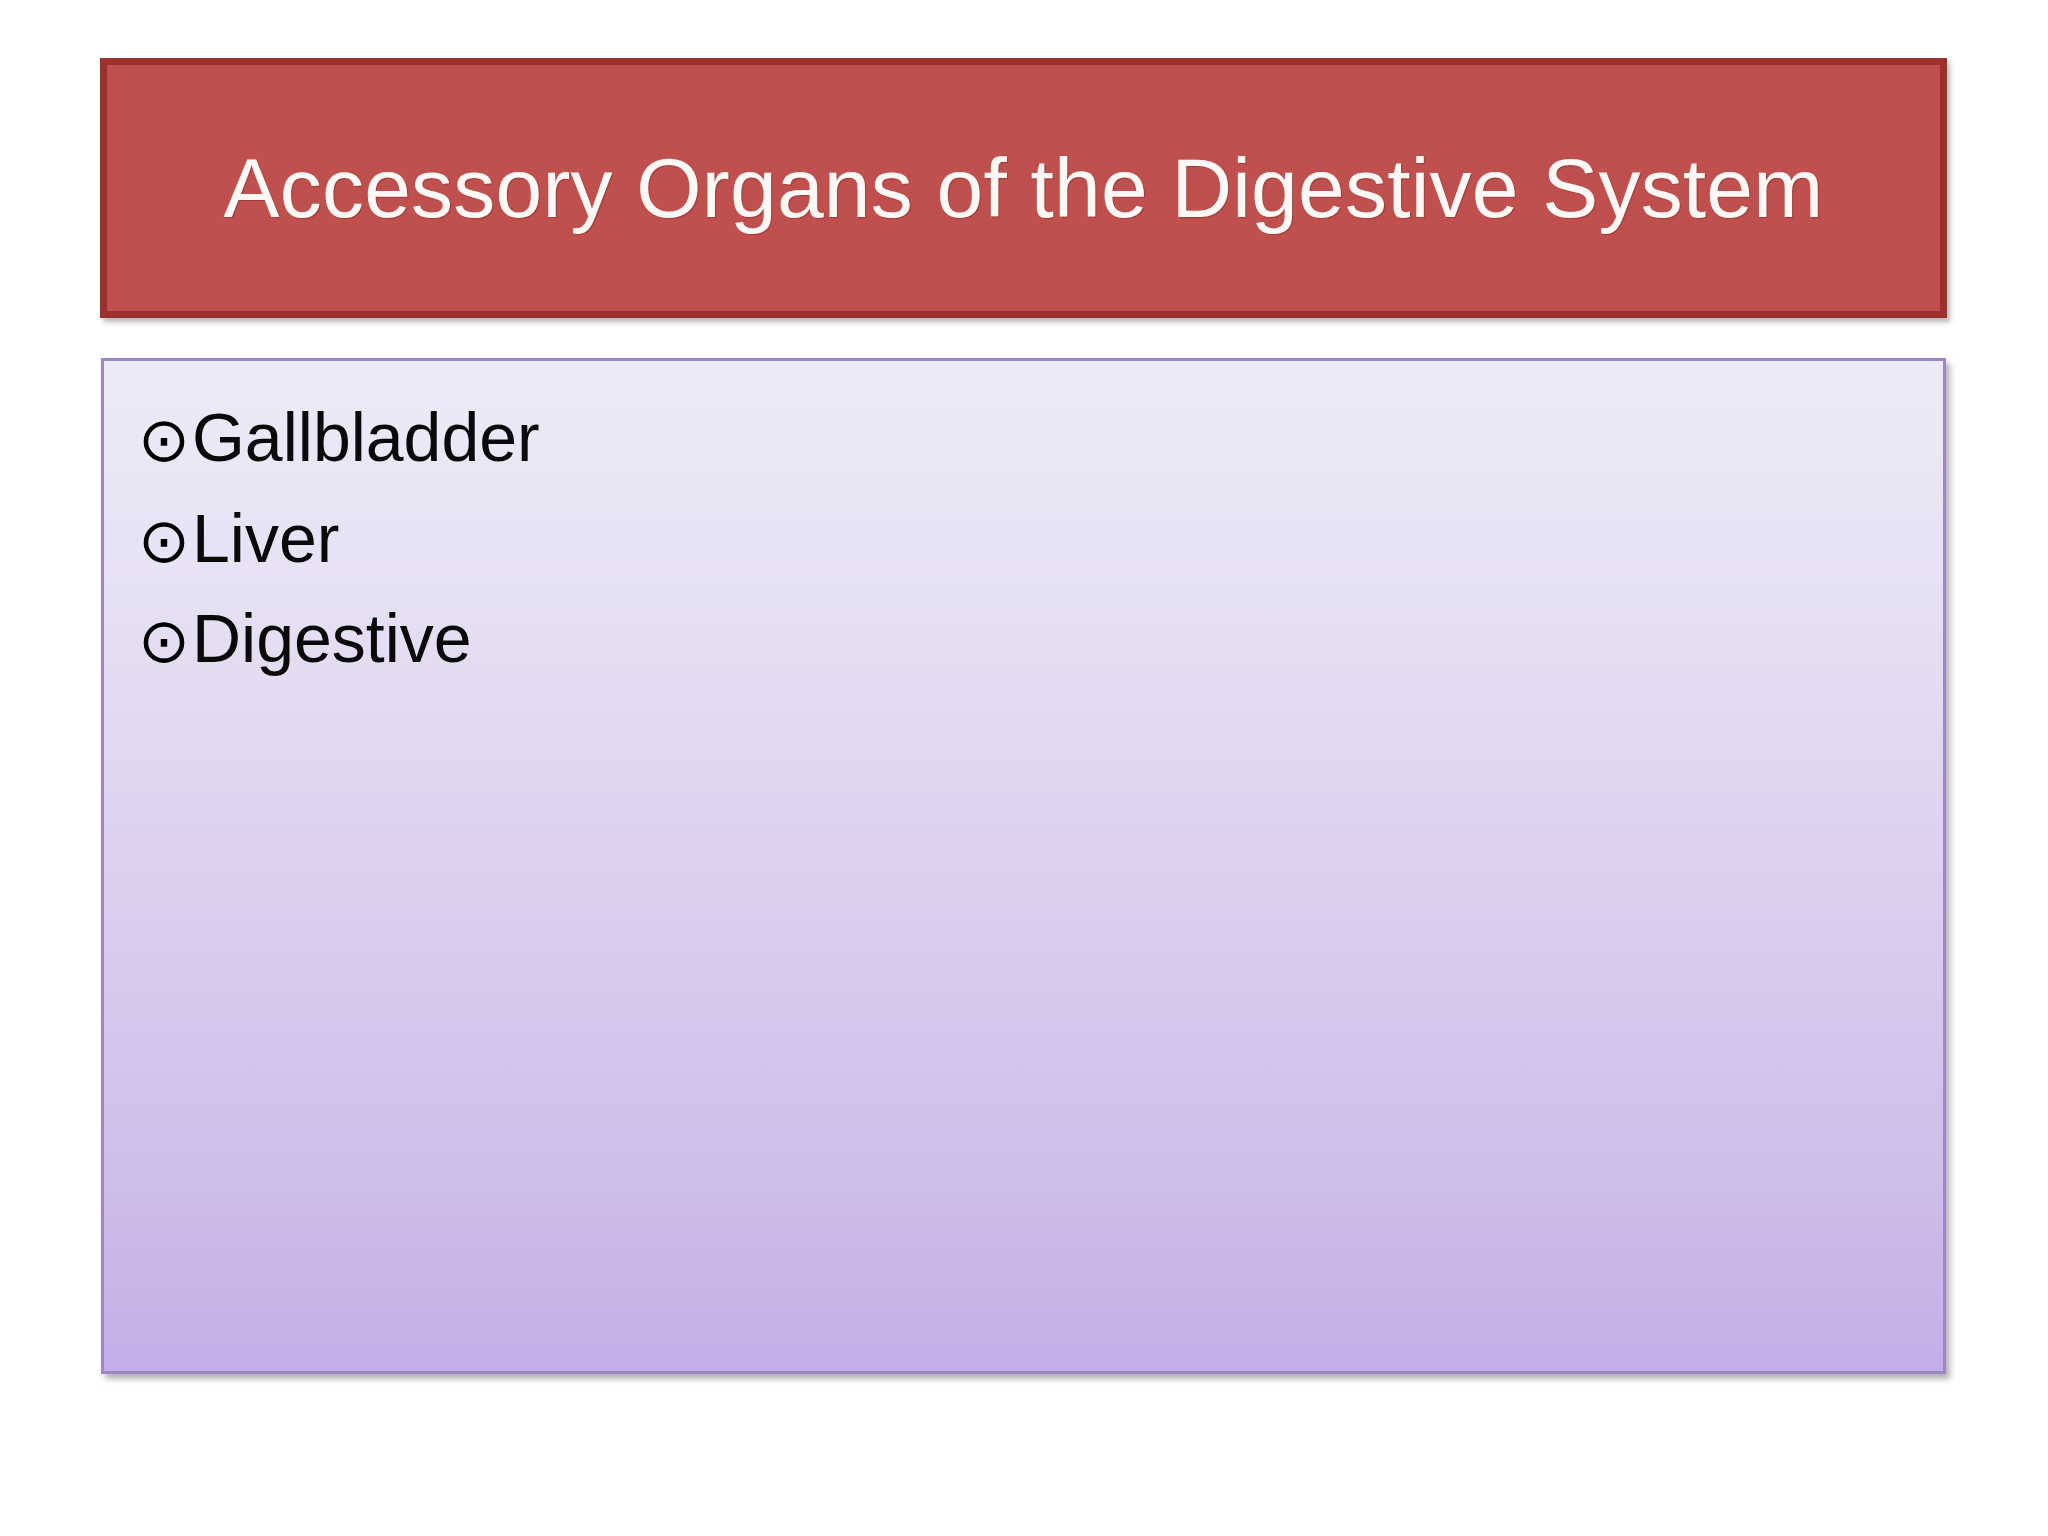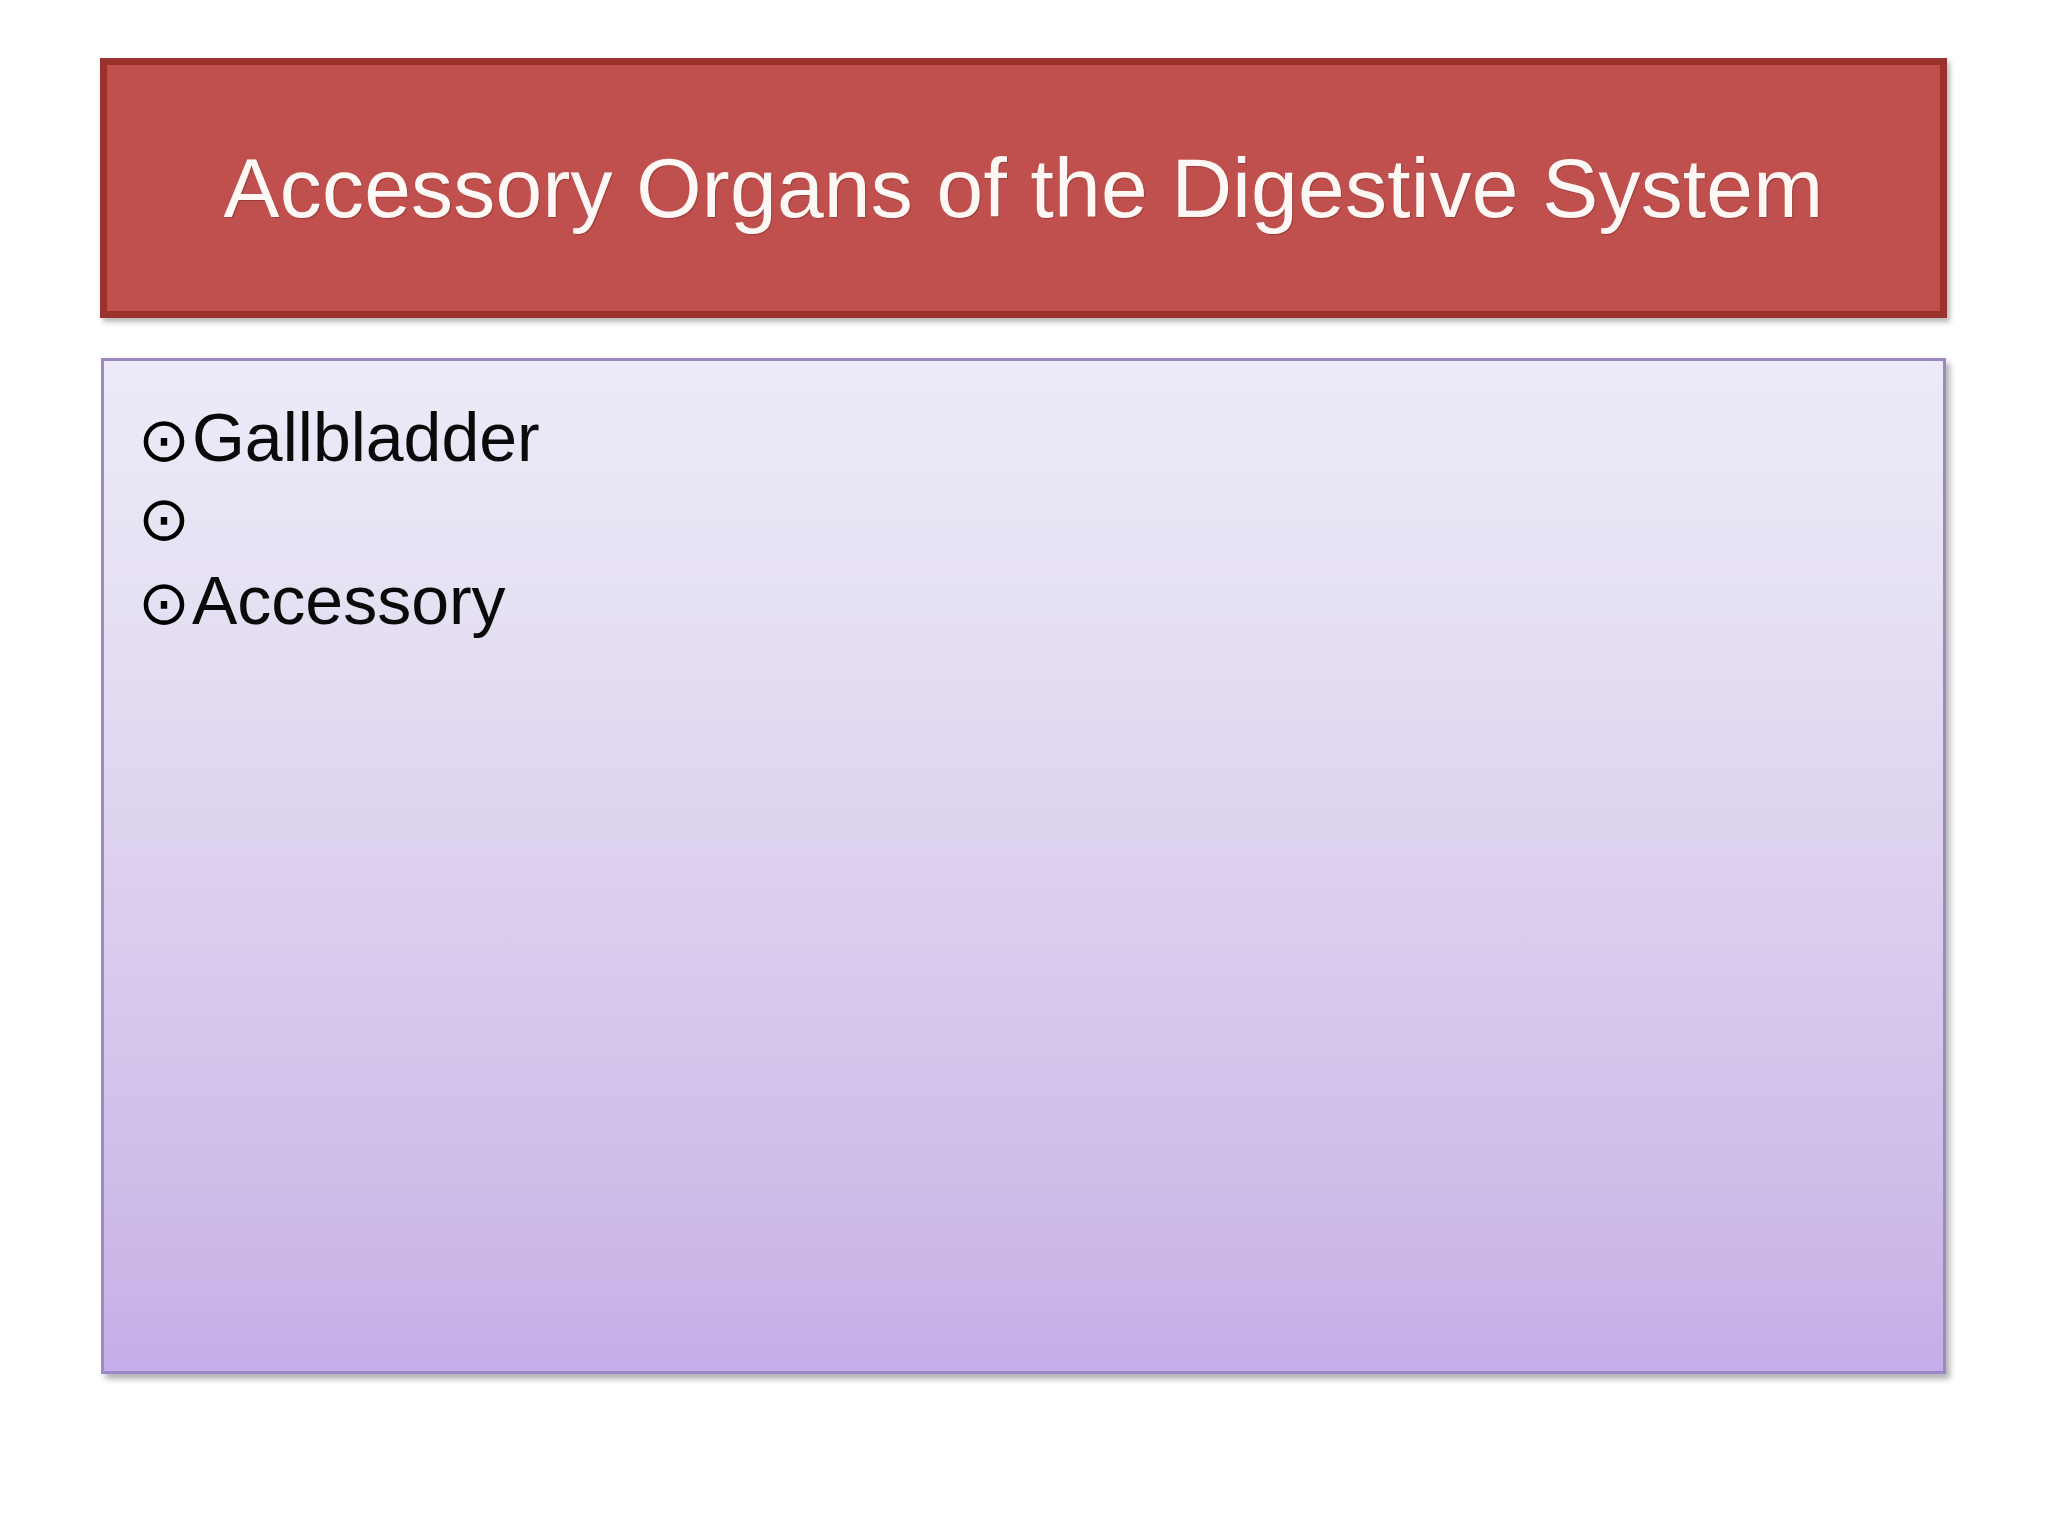--- a/index.html
+++ b/index.html
@@ -113,23 +113,24 @@
   <div class="content-box">
     <ul class="bullet-list">
 
       <li class="bullet-item">
         <span class="bullet-glyph">⊙</span>
         <span class="bullet-label">Gallbladder</span>
       </li>
 
       <li class="bullet-item">
         <span class="bullet-glyph">⊙</span>
+        <span class="bullet-label">Liver</span>
       </li>
 
       <li class="bullet-item">
         <span class="bullet-glyph">⊙</span>
-        <span class="bullet-label">Accessory</span>
+        <span class="bullet-label">Digestive</span>
       </li>
 
     </ul>
   </div>
 
 </div>
 
 </body></html>

